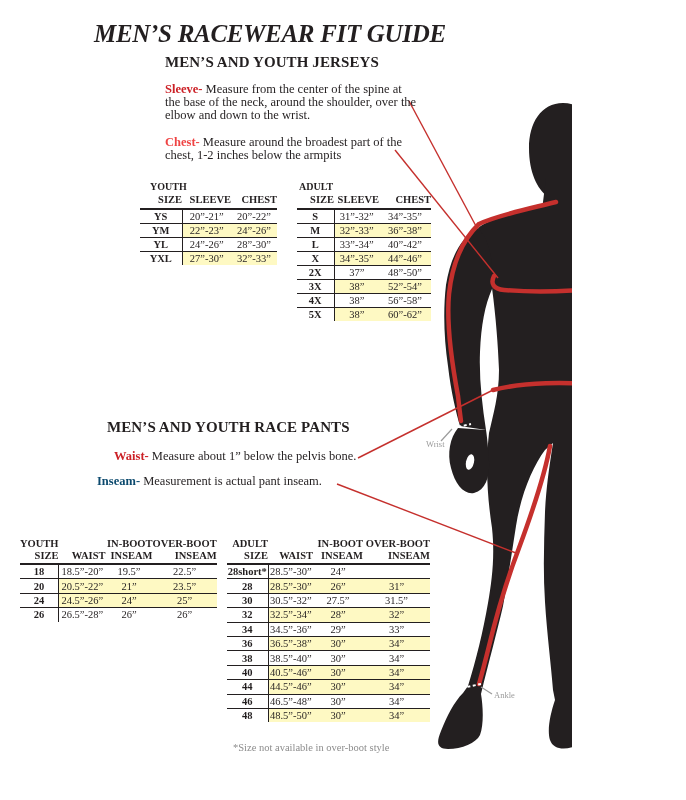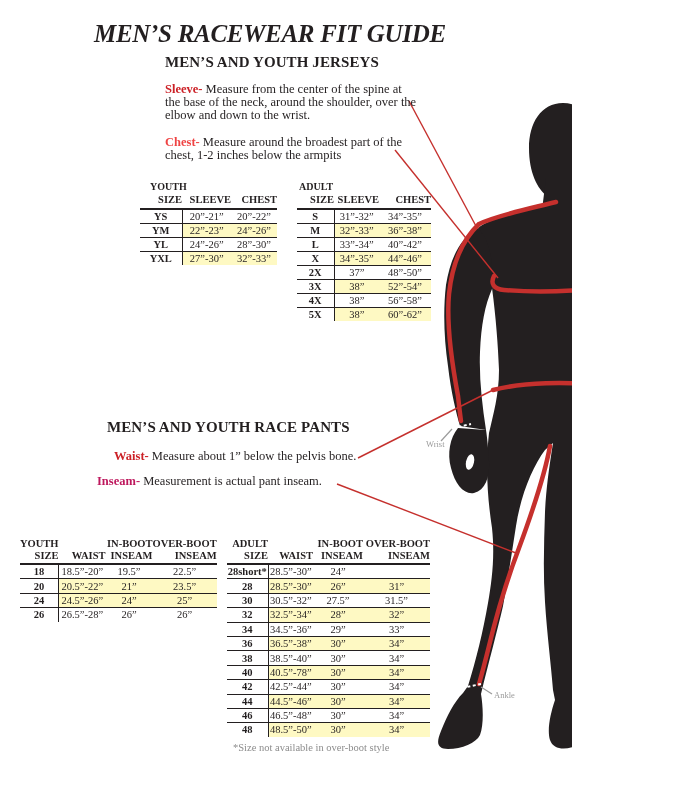--- a/index.html
+++ b/index.html
@@ -263,21 +263,21 @@
             <td class="shade">60”-62”</td>
           </tr>
         </tbody>
       </table>
   </div>
 
   <div class="abs section-heading h-pants">MEN’S AND YOUTH RACE PANTS</div>
 
   <div class="abs note note-waist"><span class="note-label" style="color:#cc2127">Waist-</span><span> Measure about 1” below the pelvis bone.</span></div>
 
-  <div class="abs note note-inseam"><span class="note-label" style="color:#be185d">Inseam-</span><span> Measurement is actual pant inseam.</span></div>
+  <div class="abs note note-inseam"><span class="note-label" style="color:#0c4a6e">Inseam-</span><span> Measurement is actual pant inseam.</span></div>
 
   <div class="tbl-block b-youth-pants">
     <table class="fit-table pants">
         <colgroup>
           <col style="width: 38px;">
           <col style="width: 47px;">
           <col style="width: 47px;">
           <col style="width: 58px;">
         </colgroup>
         <thead>
@@ -395,29 +395,23 @@
             <td class="shade">34”</td>
           </tr>
           <tr>
             <td class="size-col">38</td>
             <td>38.5”-40”</td>
             <td>30”</td>
             <td>34”</td>
           </tr>
           <tr>
             <td class="size-col">40</td>
-            <td class="shade">40.5”-78”</td>
+            <td class="shade">40.5”-46”</td>
             <td class="shade">30”</td>
             <td class="shade">34”</td>
-          </tr>
-          <tr>
-            <td class="size-col">42</td>
-            <td>42.5”-44”</td>
-            <td>30”</td>
-            <td>34”</td>
           </tr>
           <tr>
             <td class="size-col">44</td>
             <td class="shade">44.5”-46”</td>
             <td class="shade">30”</td>
             <td class="shade">34”</td>
           </tr>
           <tr>
             <td class="size-col">46</td>
             <td>46.5”-48”</td>

